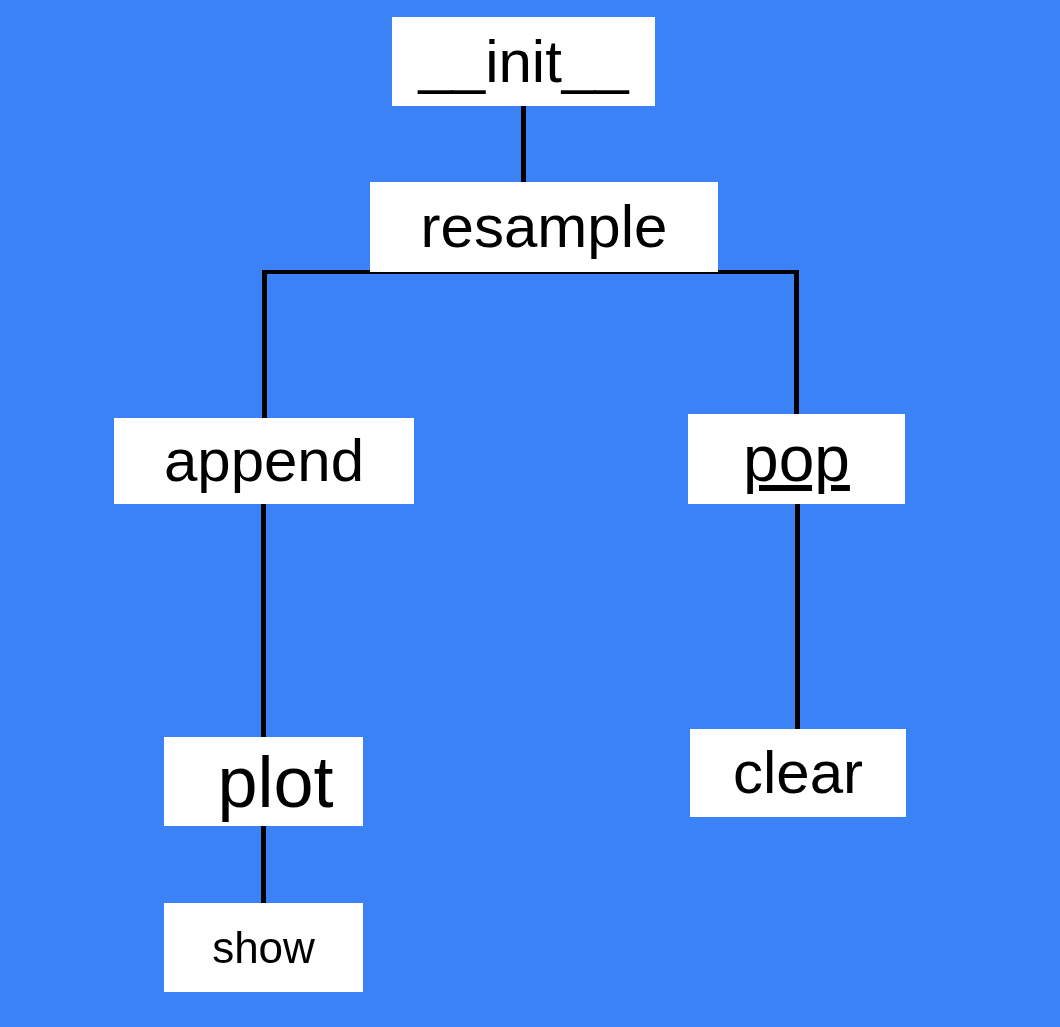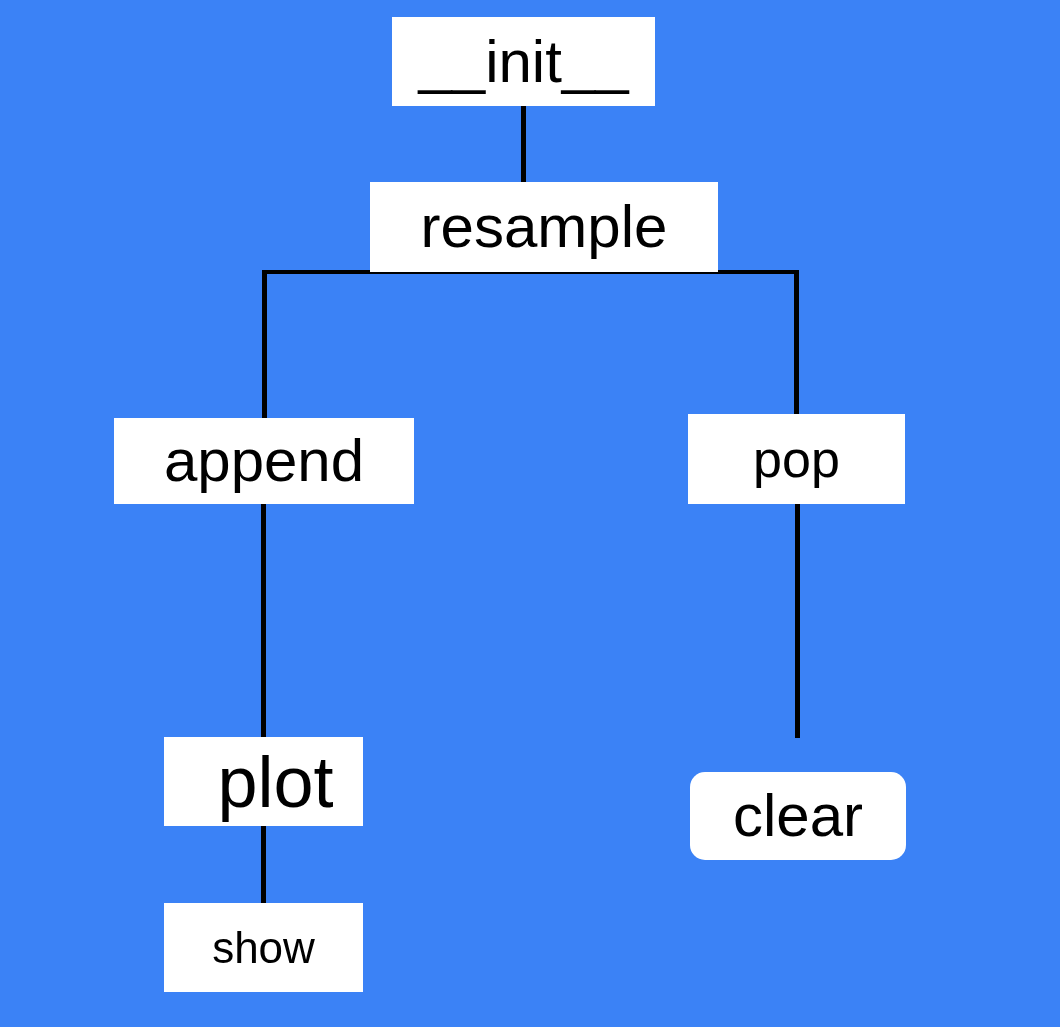--- a/index.html
+++ b/index.html
@@ -63,29 +63,29 @@
   </div>
 
   <div class="node" style="left:370px; top:182px; width:348px; height:90px; font-size:60px;">
     <span class="node-label">resample</span>
   </div>
 
   <div class="node" style="left:114px; top:418px; width:300px; height:86px; font-size:60px;">
     <span class="node-label">append</span>
   </div>
 
-  <div class="node" style="left:688px; top:414px; width:217px; height:90px; font-size:52px;">
+  <div class="node" style="left:688px; top:414px; width:217px; height:90px; font-size:64px;text-decoration:underline;">
     <span class="node-label">pop</span>
   </div>
 
   <div class="node" style="left:164px; top:737px; width:199px; height:89px; font-size:72px;padding-left:24px;">
     <span class="node-label">plot</span>
   </div>
 
-  <div class="node" style="left:690px; top:772px; width:216px; height:88px; font-size:60px;border-radius:15px;">
+  <div class="node" style="left:690px; top:729px; width:216px; height:88px; font-size:60px;">
     <span class="node-label">clear</span>
   </div>
 
   <div class="node" style="left:164px; top:903px; width:199px; height:89px; font-size:44px;">
     <span class="node-label">show</span>
   </div>
 
 </div>
 
 </body></html>

